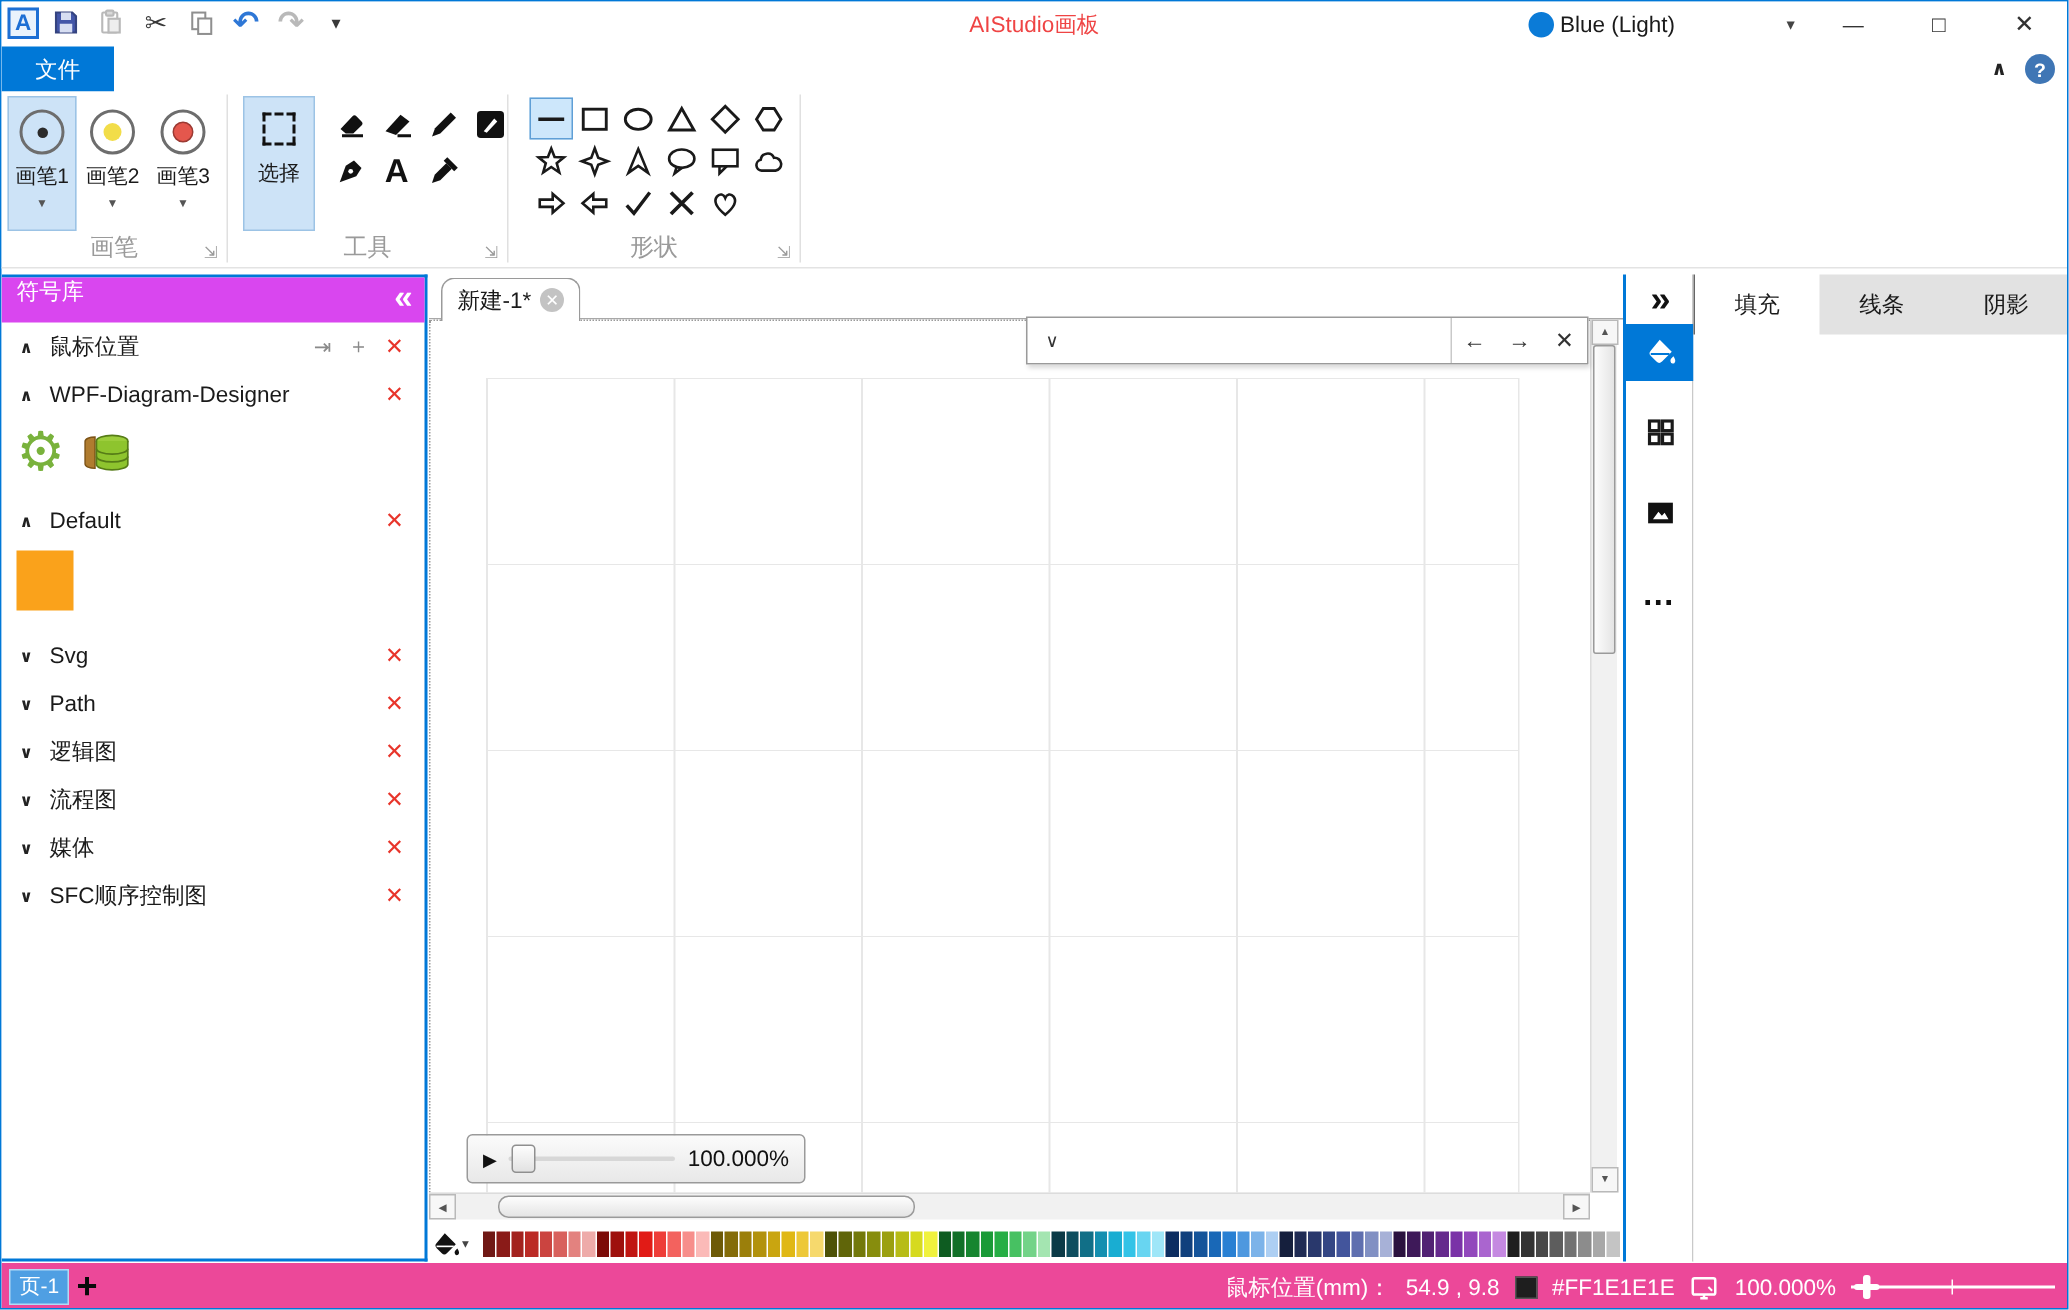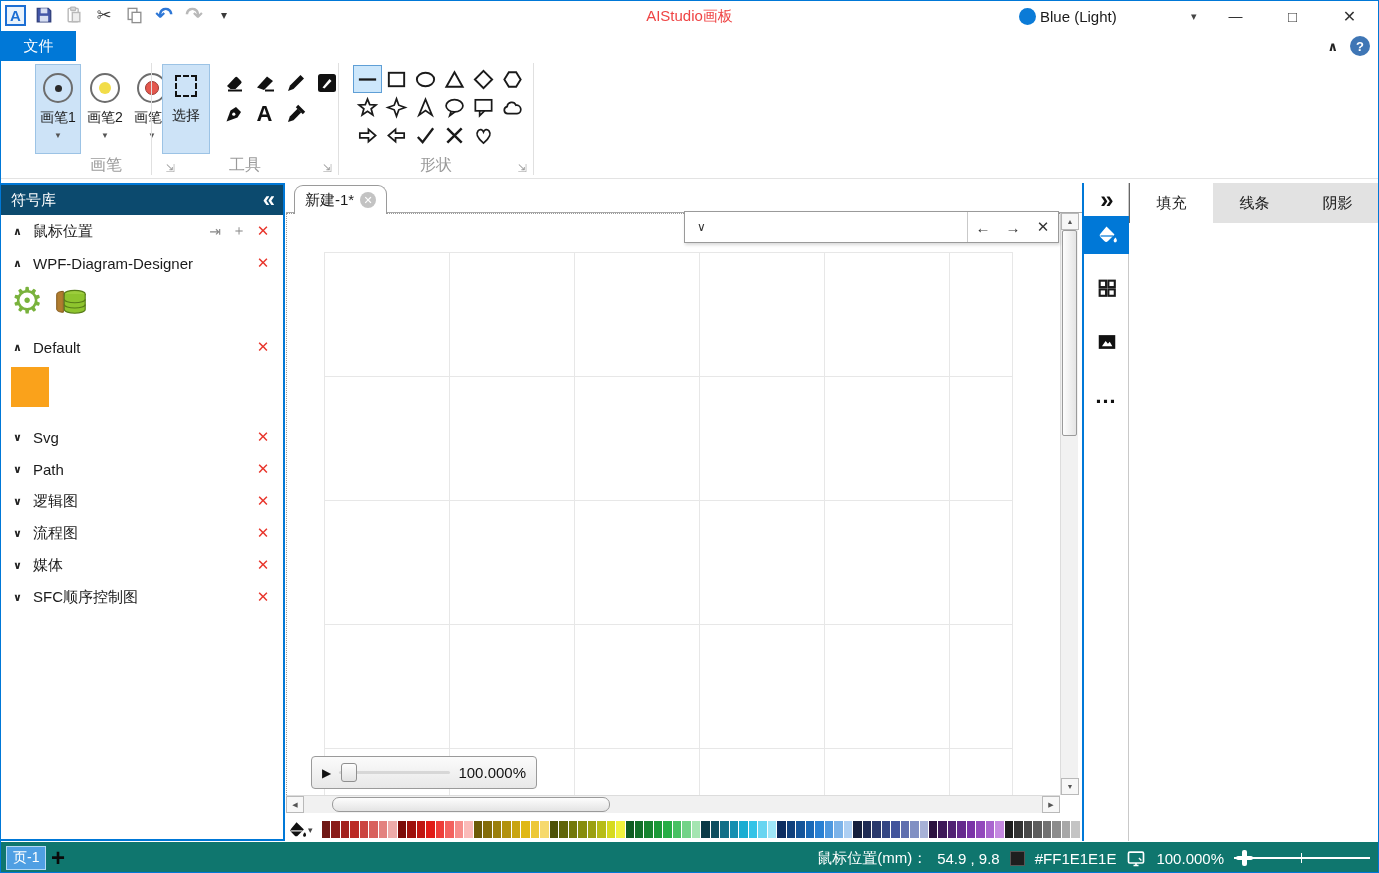--- a/index.html
+++ b/index.html
@@ -45,21 +45,21 @@
   .sel-icon { width:22px; height:22px; border:2px dashed #111; }
   .sel-lbl { margin-top:10px; font-size:14px; }
   .tools-grid { position:absolute; left:68px; top:8px; width:130px; display:flex; flex-wrap:wrap; gap:4px; }
   .tool-cell { width:27px; height:27px; display:flex; align-items:center; justify-content:center; }
   .tool-A { font-size:22px; font-weight:bold; color:#111; }
   .shapes-grid { position:absolute; left:14px; top:4px; width:176px; display:flex; flex-wrap:wrap; }
   .shape-cell { width:29px; height:28px; display:flex; align-items:center; justify-content:center; border:1px solid transparent; }
   .shape-cell.sel { background:#cde7fb; border-color:#5f9fd6; }
   
   .sidebar { position:absolute; left:0; top:182px; width:284px; height:658px; border:2px solid #0078d7; border-left:none; background:#fff; }
-  .side-head { height:30px; background:#0c4a6e; color:#fff; display:flex; align-items:center; padding:0 10px; font-size:15px; }
+  .side-head { height:30px; background:#d946ef; color:#fff; display:flex; align-items:flex-start; padding:0 10px; font-size:15px; }
   .side-head .sp { flex:1; }
   .collapse-ic { font-weight:bold; font-size:22px; letter-spacing:-2px; }
   .side-sec { height:32px; display:flex; align-items:center; padding:0 12px; gap:8px; font-size:15px; }
   .chev { font-size:11px; font-weight:bold; color:#222; width:12px; }
   .sec-sp { flex:1; }
   .sec-ic { color:#8a8a8a; font-size:14px; width:16px; text-align:center; }
   .sec-x { color:#e8352b; font-size:15px; font-weight:bold; width:16px; text-align:center; }
   .dropzone { margin:6px 12px 12px 12px; height:52px; border:2px dashed #4aa0e0; border-radius:10px; display:flex; align-items:center; justify-content:center; color:#9a9a9a; font-size:15px; }
   .wpf-items { display:flex; gap:8px; padding:4px 10px 12px 10px; align-items:flex-end; }
   .gear-glyph { font-size:36px; color:#79b23c; line-height:36px; }
@@ -107,21 +107,21 @@
   .right-strip { position:absolute; left:1083px; top:182px; width:45px; height:658px; background:#fff; border-right:1px solid #c9c9c9; }
   .strip-expand { height:33px; display:flex; align-items:center; justify-content:center; font-size:24px; font-weight:bold; color:#111; letter-spacing:-2px; }
   .strip-tool { width:45px; height:40px; margin-top:14px; display:flex; align-items:center; justify-content:center; }
   .strip-tool.sel { background:#0078d7; margin-top:0; height:38px; }
   .dots { font-size:22px; font-weight:bold; color:#111; letter-spacing:2px; line-height:8px; }
   .right-panel { position:absolute; left:1128px; top:182px; width:250px; height:658px; background:#fff; }
   .panel-tabs { display:flex; height:40px; border-left:1px solid #666; }
   .panel-tab { flex:1; display:flex; align-items:center; justify-content:center; font-size:15px; background:#e2e2e2; color:#1a1a1a; }
   .panel-tab.active { background:#fff; }
   
-  .statusbar { position:absolute; left:0; top:841px; width:100%; height:32px; background:#0f766e; color:#fff; }
+  .statusbar { position:absolute; left:0; top:841px; width:100%; height:32px; background:#ec4899; color:#fff; }
   .page-chip { position:absolute; left:5px; top:4px; height:24px; padding:0 6px; background:#4f9fe3; border:1px solid #b3d9f5; display:flex; align-items:center; font-size:14px; }
   .add-page { position:absolute; left:50px; top:0; height:32px; display:flex; align-items:center; font-size:24px; font-weight:bold; color:#0a0a0a; }
   .status-right { position:absolute; right:8px; top:0; height:32px; display:flex; align-items:center; gap:10px; font-size:15px; }
   .color-swatch { width:15px; height:15px; background:#1e1e1e; border:1px solid #555; }
   .zoom-slider { position:relative; width:136px; height:32px; }
   .zs-track { position:absolute; left:0; right:0; top:15px; height:2px; background:#fff; }
   .zs-tick { position:absolute; left:67px; top:11px; width:1px; height:10px; background:#fff; }
   .zs-thumb { position:absolute; left:8px; top:8px; width:5px; height:16px; background:#fff; border-radius:2px; }
   .zs-thumb::after { content:""; position:absolute; left:-6px; top:6px; width:17px; height:4px; background:#fff; border-radius:2px; }
   svg { display:block; }
@@ -172,21 +172,21 @@
 
 <div class="menubar">
   <div class="menu-file">文件</div>
 </div>
 <div class="menu-right">
   <span class="rib-collapse">∧</span>
   <span class="help-circ">?</span>
 </div>
 
 <div class="ribbon">
-  <div class="rib-group" style="left:0; width:150px;margin-left:30px;">
+  <div class="rib-group" style="left:0; width:150px;">
     <div class="brush-row" id="brush-items">
         <div class="brush-btn sel">
           <span class="brush-circle">
             <span class="brush-dot" style="width:7px;height:7px;background:#2b2b2b;"></span>
           </span>
           <span class="brush-lbl">画笔1</span>
           <span class="brush-caret">▼</span>
         </div>
         <div class="brush-btn">
           <span class="brush-circle">

